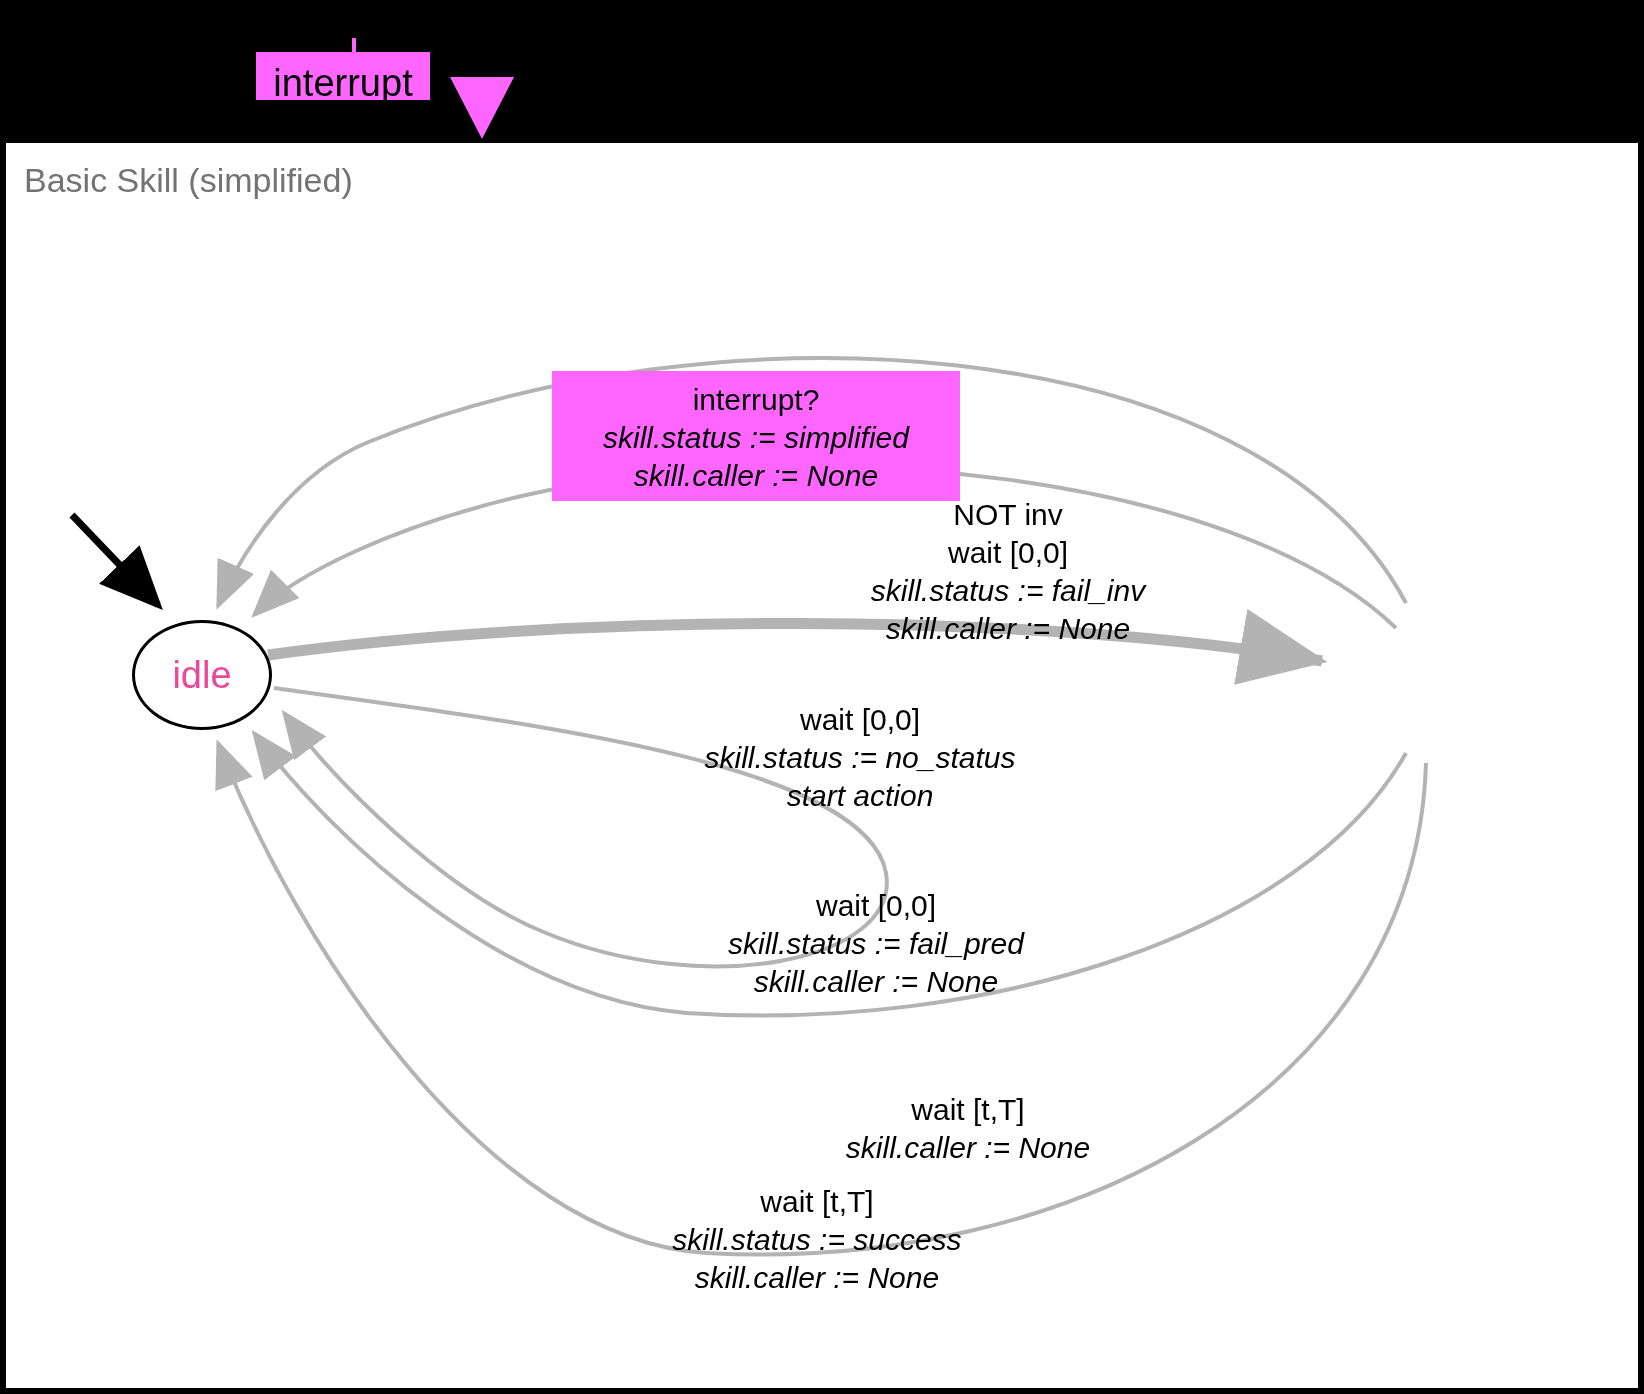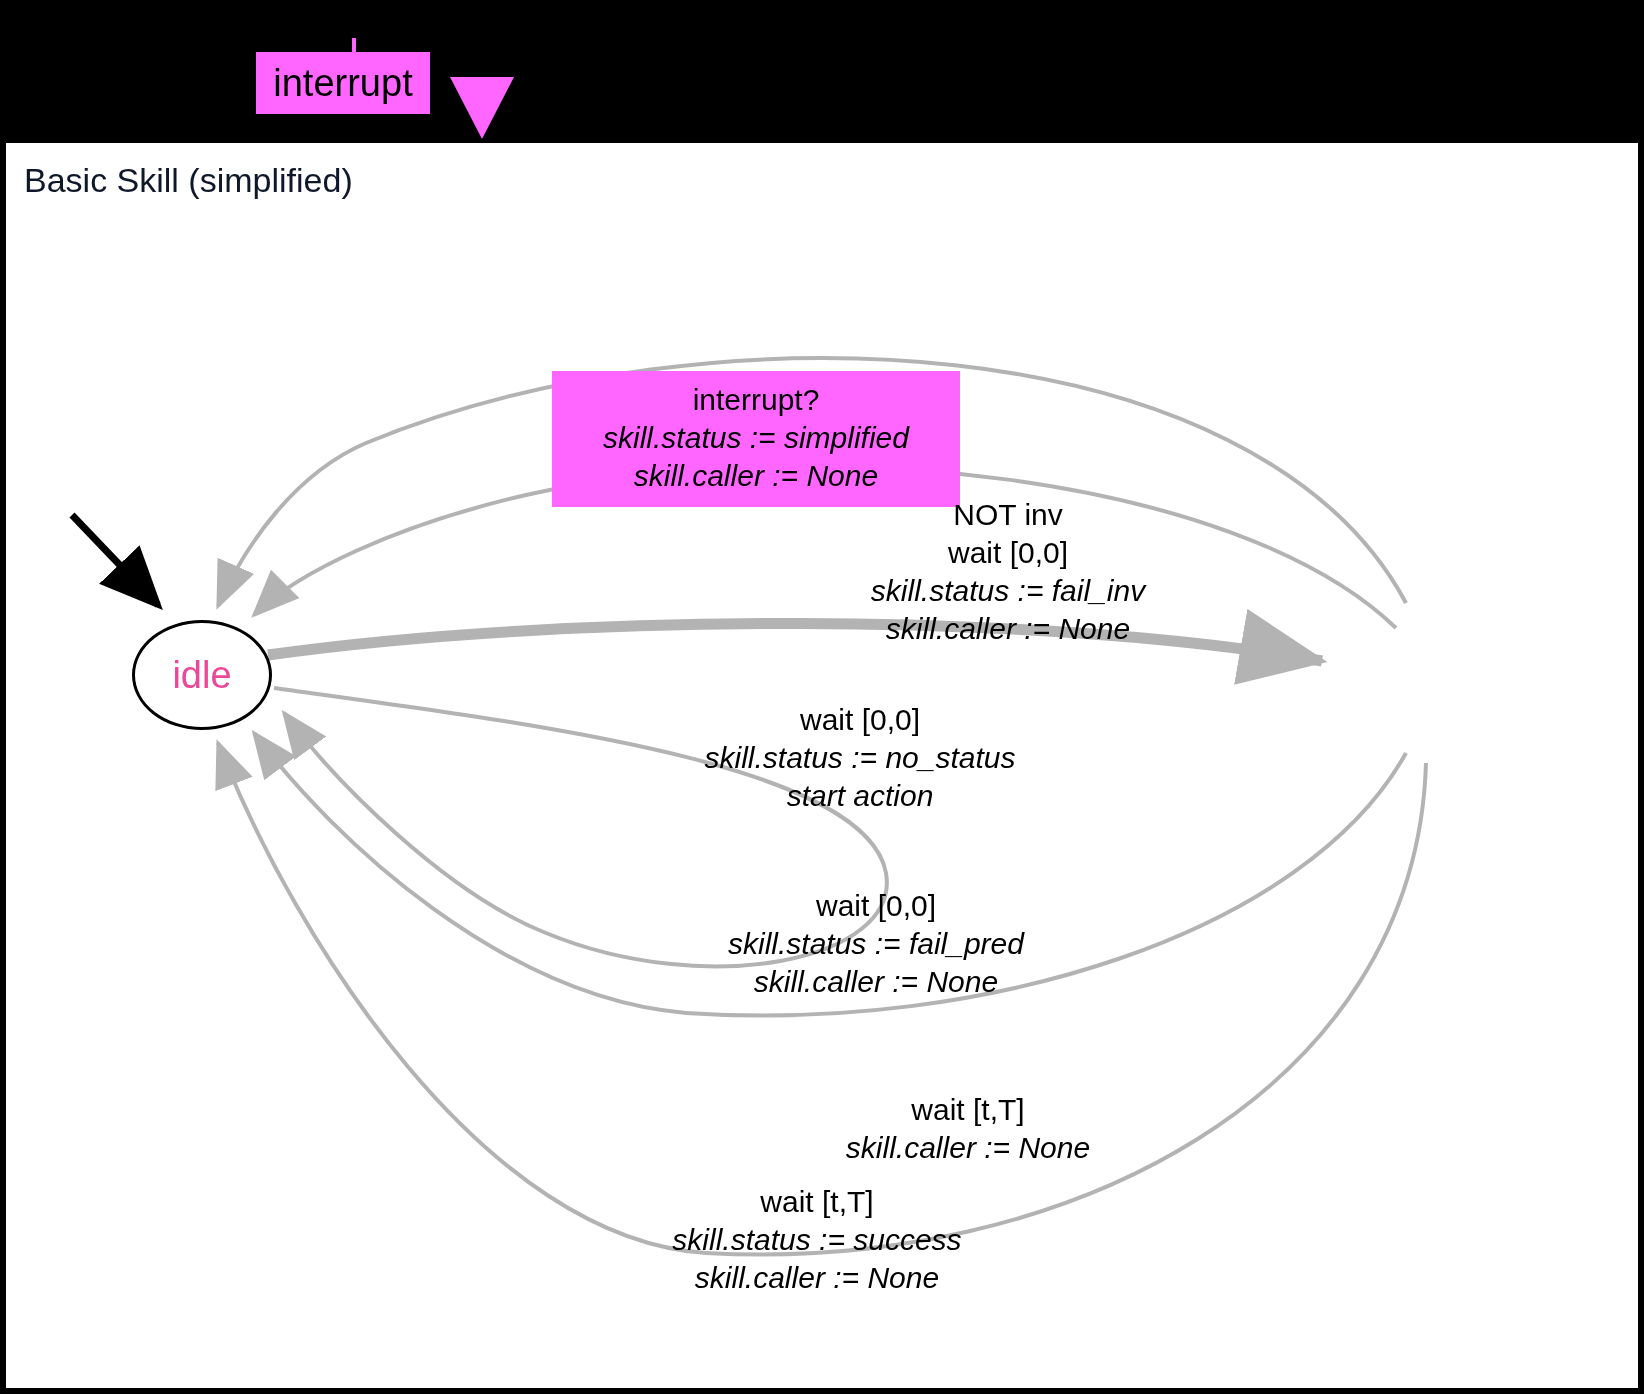--- a/index.html
+++ b/index.html
@@ -23,21 +23,21 @@
     height: 143px;
     background: #000000;
     overflow: visible;
     z-index: 5;
   }
   #interrupt-chip {
     position: absolute;
     left: 256px;
     top: 52px;
     width: 174px;
-    height: 62px;
+    height: 48px;
     background: #FF66FF;
     color: #000000;
     font-size: 38px;
     line-height: 62px;
     text-align: center;
     box-sizing: border-box;
   }
   #chip-tick {
     position: absolute;
     left: 352px;
@@ -65,21 +65,21 @@
     width: 1632px;
     height: 1245px;
     background: #FFFFFF;
     overflow: hidden;
   }
   #diagram-title {
     position: absolute;
     left: 18px;
     top: 18px;
     font-size: 34px;
-    color: #0f172a;
+    color: #737373;
     white-space: nowrap;
   }
 
   #edge-layer {
     position: absolute;
     left: 0; top: 0;
     width: 1632px;
     height: 1245px;
   }
 
@@ -117,21 +117,21 @@
     color: #000000;
     font-size: 30px;
     line-height: 38px;
     white-space: nowrap;
     z-index: 4;
   }
   .edge-label .guard { font-style: normal; }
   .edge-label .effect { font-style: italic; }
   .edge-label.highlight {
     background: #FF66FF;
-    padding: 10px 12px 12px 12px;
+    padding: 10px 12px 6px 12px;
   }
   #label-interrupt { left: 546px; top: 228px; width: 384px; }
   #label-fail-inv  { left: 832px; top: 353px; width: 340px; }
   #label-start     { left: 600px; top: 558px; width: 508px; }
   #label-fail-pred { left: 560px; top: 744px; width: 620px; }
   #label-failure   { left: 788px; top: 948px; width: 348px; }
   #label-success   { left: 636px; top: 1040px; width: 350px; }
 </style>
 </head>
 <body>

